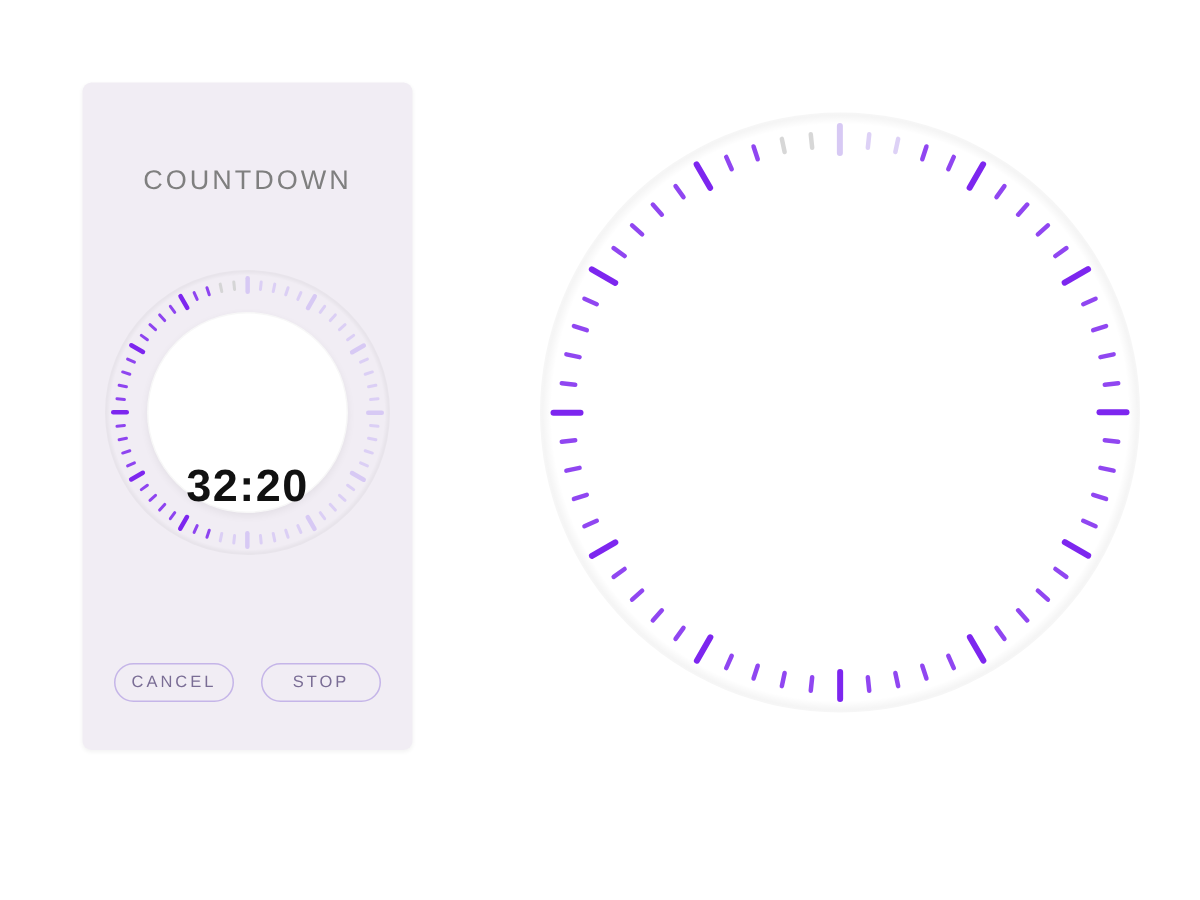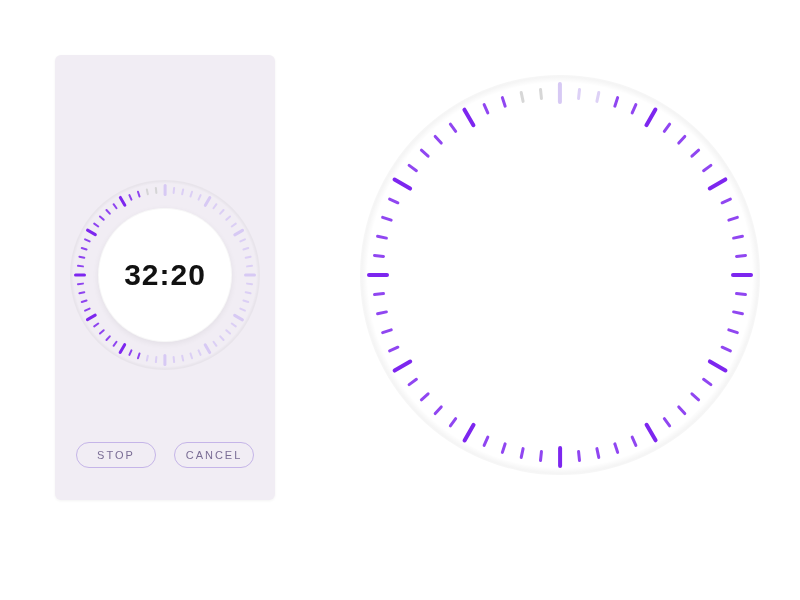--- a/index.html
+++ b/index.html
@@ -83,21 +83,21 @@
     position: absolute;
     border-radius: 50%;
     background: #ffffff;
     box-shadow:
        0 2px 6px rgba(0,0,0,0.06),
        inset 0 0 0 1px rgba(0,0,0,0.03);
     display: flex;
     align-items: center;
     justify-content: center;
   }
-  .clock-small .face { inset: 28px; }
+  .clock-small .face { inset: 28px; align-items: flex-end; }
   .clock-large .face { inset: 58px; }
 
   .time-small {
     font-weight: 900;
     font-size: 30px;
     letter-spacing: 1px;
     color: #111;
   }
   .time-large {
     font-weight: 900;
@@ -135,20 +135,21 @@
     color: #7a6d95;
     cursor: pointer;
   }
 </style>
 </head>
 <body>
 
 <div class="canvas">
 
   <div class="card">
+    <div class="title2">COUNTDOWN</div>
 
     <div class="clock-small">
       <div class="ring-outer"></div>
       <div class="face">
         <div class="time-small">32:20</div>
       </div>
     <div class="tick" style="width: 2.8px; height: 12px; background: rgb(215, 201, 244); opacity: 1; transform: translate(5.20475e-15px, -85px) rotate(0deg) translate(-50%, -50%);"></div>
         <div class="tick" style="width: 2px; height: 7px; background: rgb(215, 201, 244); opacity: 0.85; transform: translate(8.88492px, -84.5344px) rotate(6deg) translate(-50%, -50%);"></div>
         <div class="tick" style="width: 2px; height: 7px; background: rgb(215, 201, 244); opacity: 0.85; transform: translate(17.6725px, -83.1425px) rotate(12deg) translate(-50%, -50%);"></div>
         <div class="tick" style="width: 2px; height: 7px; background: rgb(215, 201, 244); opacity: 0.85; transform: translate(26.2664px, -80.8398px) rotate(18deg) translate(-50%, -50%);"></div>
@@ -204,22 +205,22 @@
         <div class="tick" style="width: 2px; height: 7px; background: rgb(125, 38, 239); opacity: 0.85; transform: translate(-56.8761px, -63.1673px) rotate(318deg) translate(-50%, -50%);"></div>
         <div class="tick" style="width: 2px; height: 7px; background: rgb(125, 38, 239); opacity: 0.85; transform: translate(-49.9617px, -68.7664px) rotate(324deg) translate(-50%, -50%);"></div>
         <div class="tick" style="width: 2.8px; height: 12px; background: rgb(125, 38, 239); opacity: 1; transform: translate(-42.5px, -73.6122px) rotate(330deg) translate(-50%, -50%);"></div>
         <div class="tick" style="width: 2px; height: 7px; background: rgb(125, 38, 239); opacity: 0.85; transform: translate(-34.5726px, -77.6514px) rotate(336deg) translate(-50%, -50%);"></div>
         <div class="tick" style="width: 2px; height: 7px; background: rgb(125, 38, 239); opacity: 0.85; transform: translate(-26.2664px, -80.8398px) rotate(342deg) translate(-50%, -50%);"></div>
         <div class="tick" style="width: 2px; height: 7px; background: rgb(208, 208, 208); opacity: 0.85; transform: translate(-17.6725px, -83.1425px) rotate(348deg) translate(-50%, -50%);"></div>
         <div class="tick" style="width: 2px; height: 7px; background: rgb(208, 208, 208); opacity: 0.85; transform: translate(-8.88492px, -84.5344px) rotate(354deg) translate(-50%, -50%);"></div>
       </div>
 
     <div class="buttons">
+      <button class="btn">CANCEL</button>
       <button class="btn">STOP</button>
-      <button class="btn">CANCEL</button>
     </div>
   </div>
 
   <div class="clock-large">
     <div class="ring-outer"></div>
   <div class="tick" style="width: 4.2px; height: 22px; background: rgb(215, 201, 244); opacity: 1; transform: translate(1.11443e-14px, -182px) rotate(0deg) translate(-50%, -50%);"></div>
       <div class="tick" style="width: 3px; height: 12px; background: rgb(215, 201, 244); opacity: 0.85; transform: translate(19.0242px, -181.003px) rotate(6deg) translate(-50%, -50%);"></div>
       <div class="tick" style="width: 3px; height: 12px; background: rgb(215, 201, 244); opacity: 0.85; transform: translate(37.8399px, -178.023px) rotate(12deg) translate(-50%, -50%);"></div>
       <div class="tick" style="width: 3px; height: 12px; background: rgb(125, 38, 239); opacity: 0.85; transform: translate(56.2411px, -173.092px) rotate(18deg) translate(-50%, -50%);"></div>
       <div class="tick" style="width: 3px; height: 12px; background: rgb(125, 38, 239); opacity: 0.85; transform: translate(74.0261px, -166.265px) rotate(24deg) translate(-50%, -50%);"></div>

